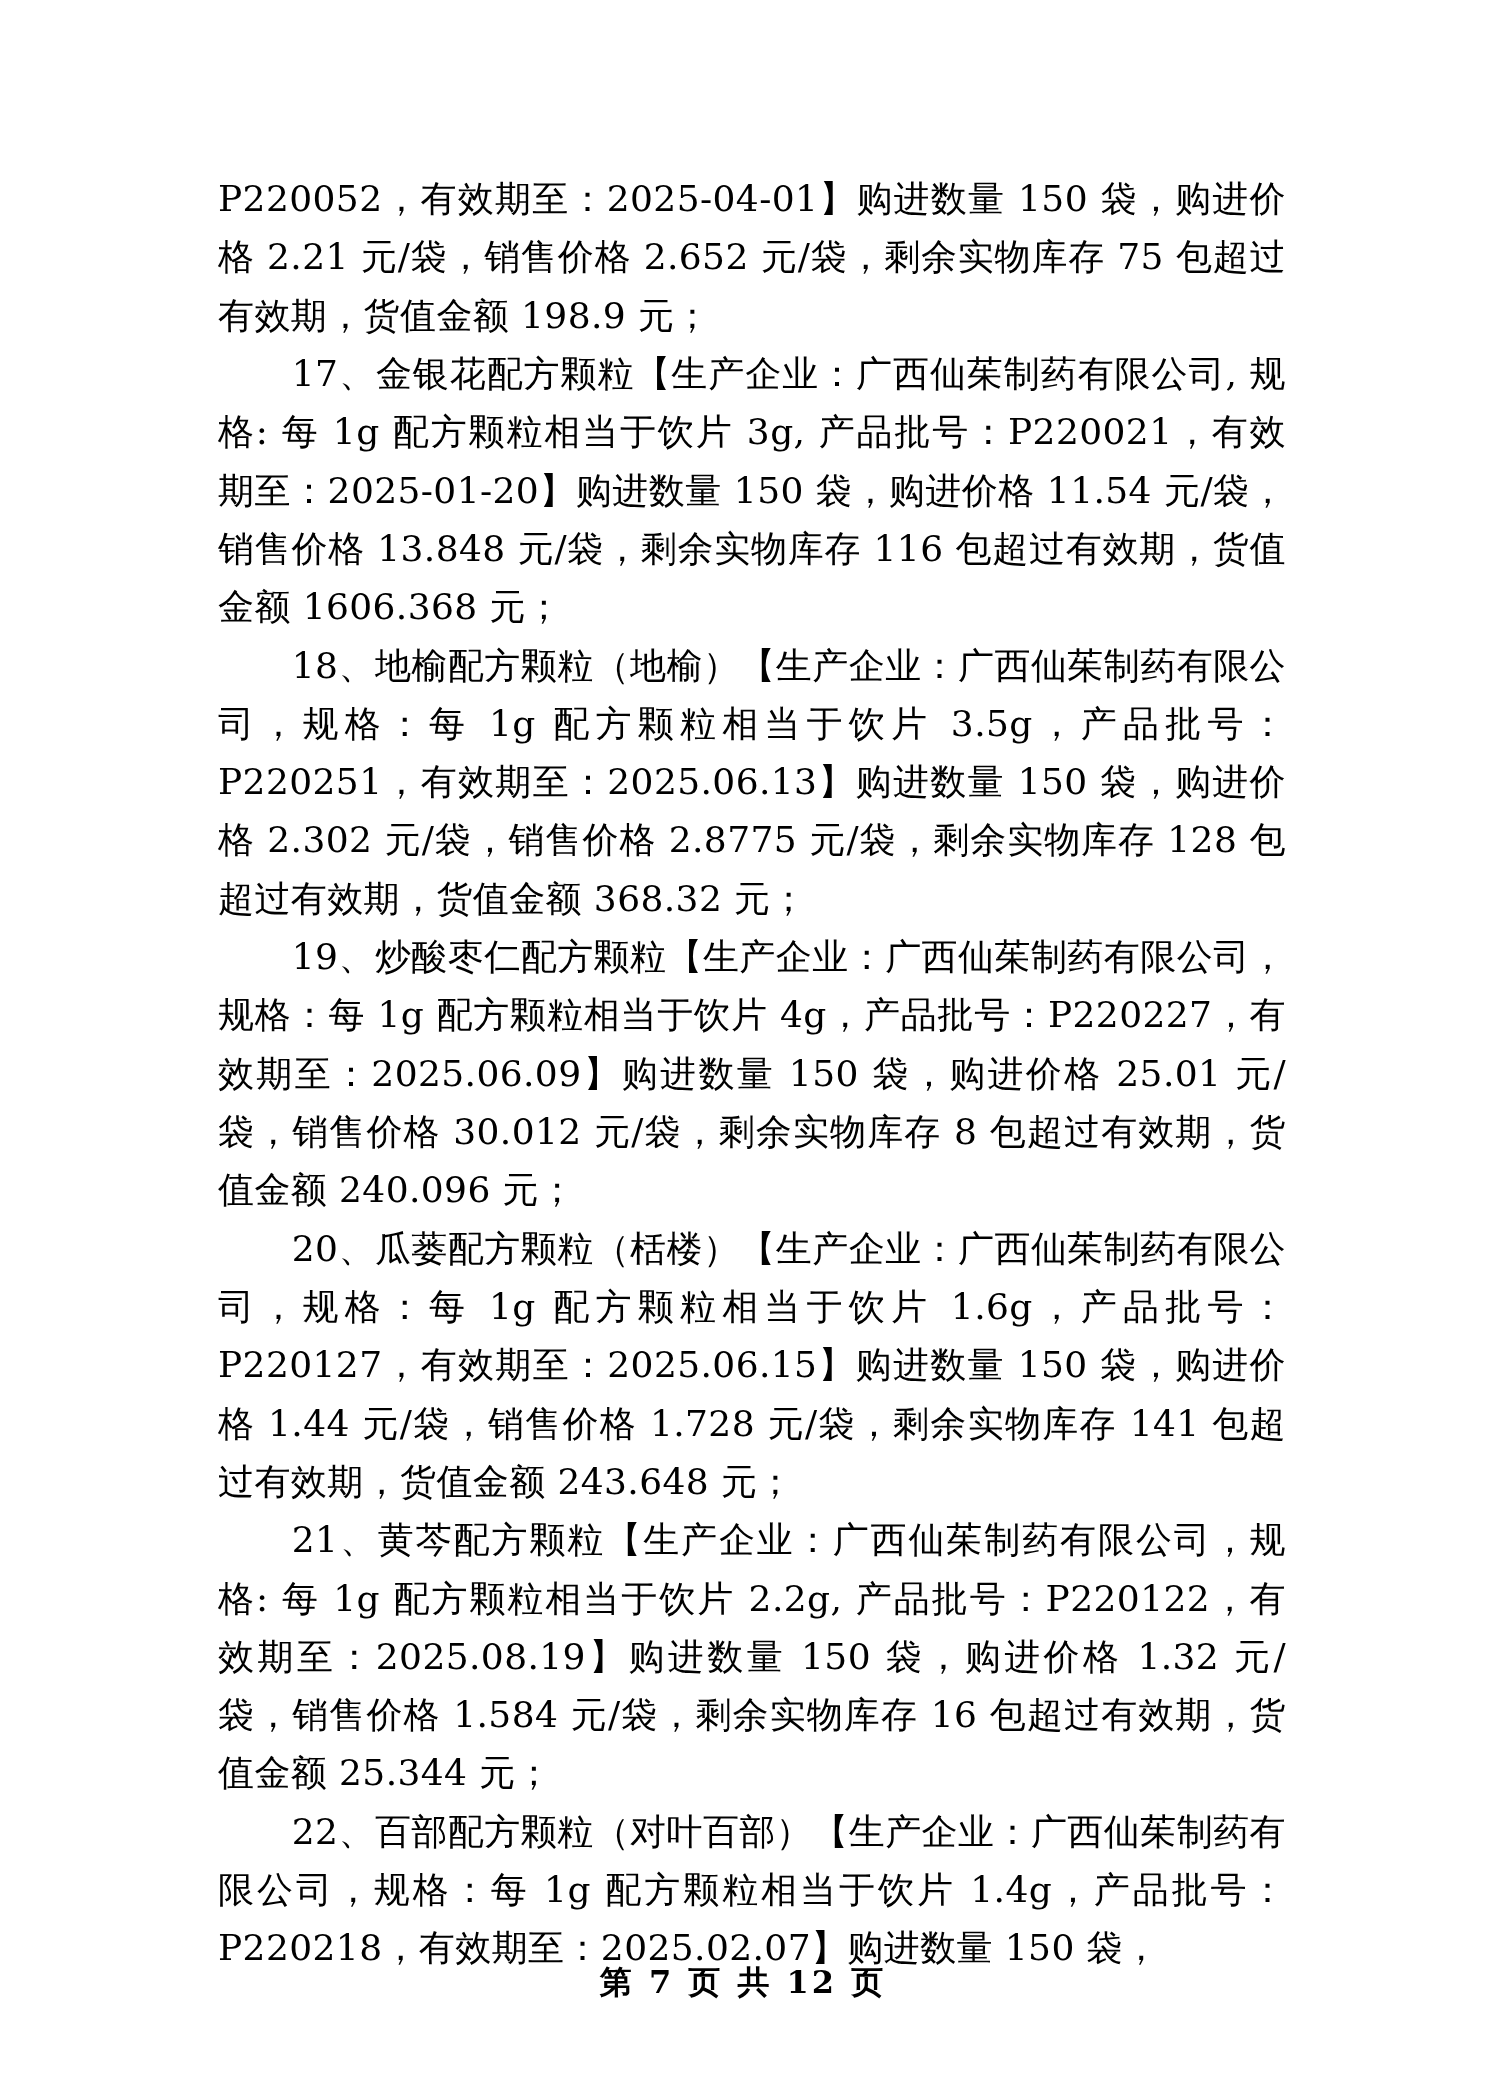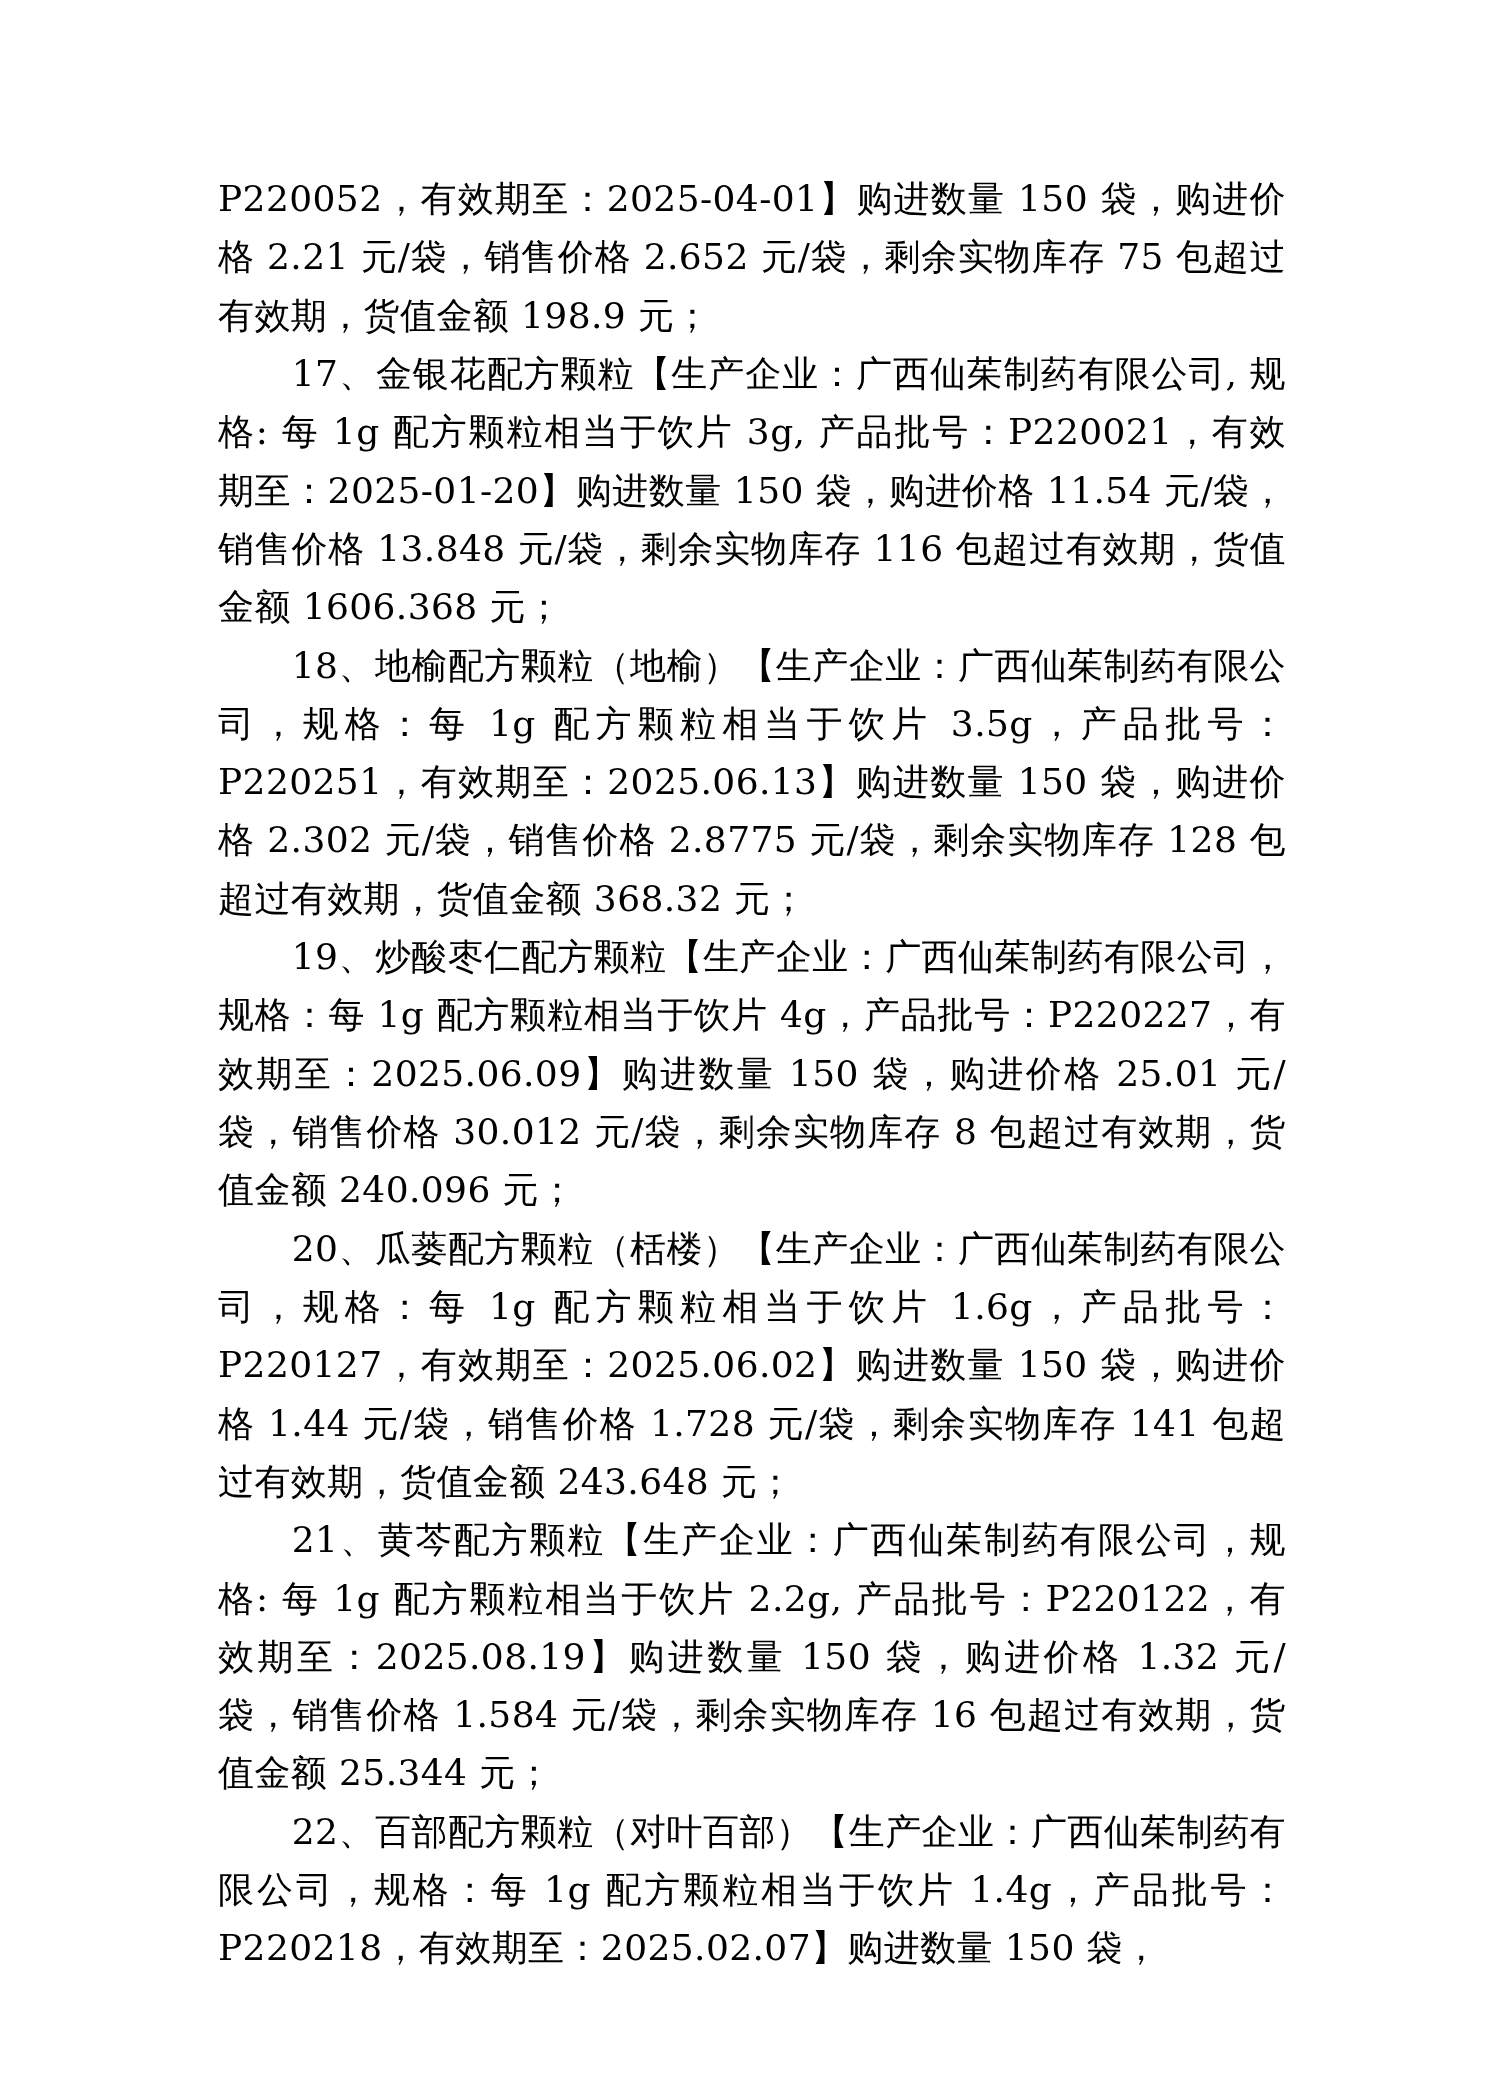--- a/index.html
+++ b/index.html
@@ -50,17 +50,18 @@
 </style>
 </head>
 <body>
 
 <div class="page">
   <div class="body-text">
     <p class="para">P220052，有效期至：2025-04-01】购进数量 150 袋，购进价格 2.21 元/袋，销售价格 2.652 元/袋，剩余实物库存 75 包超过有效期，货值金额 198.9 元；</p>
     <p class="para indent">17、金银花配方颗粒【生产企业：广西仙茱制药有限公司, 规格: 每 1g 配方颗粒相当于饮片 3g, 产品批号：P220021，有效期至：2025-01-20】购进数量 150 袋，购进价格 11.54 元/袋，销售价格 13.848 元/袋，剩余实物库存 116 包超过有效期，货值金额 1606.368 元；</p>
     <p class="para indent">18、地榆配方颗粒（地榆）【生产企业：广西仙茱制药有限公司，规格：每 1g 配方颗粒相当于饮片 3.5g，产品批号：P220251，有效期至：2025.06.13】购进数量 150 袋，购进价格 2.302 元/袋，销售价格 2.8775 元/袋，剩余实物库存 128 包超过有效期，货值金额 368.32 元；</p>
     <p class="para indent">19、炒酸枣仁配方颗粒【生产企业：广西仙茱制药有限公司，规格：每 1g 配方颗粒相当于饮片 4g，产品批号：P220227，有效期至：2025.06.09】购进数量 150 袋，购进价格 25.01 元/袋，销售价格 30.012 元/袋，剩余实物库存 8 包超过有效期，货值金额 240.096 元；</p>
-    <p class="para indent">20、瓜蒌配方颗粒（栝楼）【生产企业：广西仙茱制药有限公司，规格：每 1g 配方颗粒相当于饮片 1.6g，产品批号：P220127，有效期至：2025.06.02】购进数量 150 袋，购进价格 1.44 元/袋，销售价格 1.728 元/袋，剩余实物库存 141 包超过有效期，货值金额 243.648 元；</p>
+    <p class="para indent">20、瓜蒌配方颗粒（栝楼）【生产企业：广西仙茱制药有限公司，规格：每 1g 配方颗粒相当于饮片 1.6g，产品批号：P220127，有效期至：2025.06.15】购进数量 150 袋，购进价格 1.44 元/袋，销售价格 1.728 元/袋，剩余实物库存 141 包超过有效期，货值金额 243.648 元；</p>
     <p class="para indent">21、黄芩配方颗粒【生产企业：广西仙茱制药有限公司，规格: 每 1g 配方颗粒相当于饮片 2.2g, 产品批号：P220122，有效期至：2025.08.19】购进数量 150 袋，购进价格 1.32 元/袋，销售价格 1.584 元/袋，剩余实物库存 16 包超过有效期，货值金额 25.344 元；</p>
     <p class="para indent">22、百部配方颗粒（对叶百部）【生产企业：广西仙茱制药有限公司，规格：每 1g 配方颗粒相当于饮片 1.4g，产品批号：P220218，有效期至：2025.02.07】购进数量 150 袋，</p>
   </div>
+  <div class="footer">第 7 页 共 12 页</div>
 </div>
 
 </body></html>

